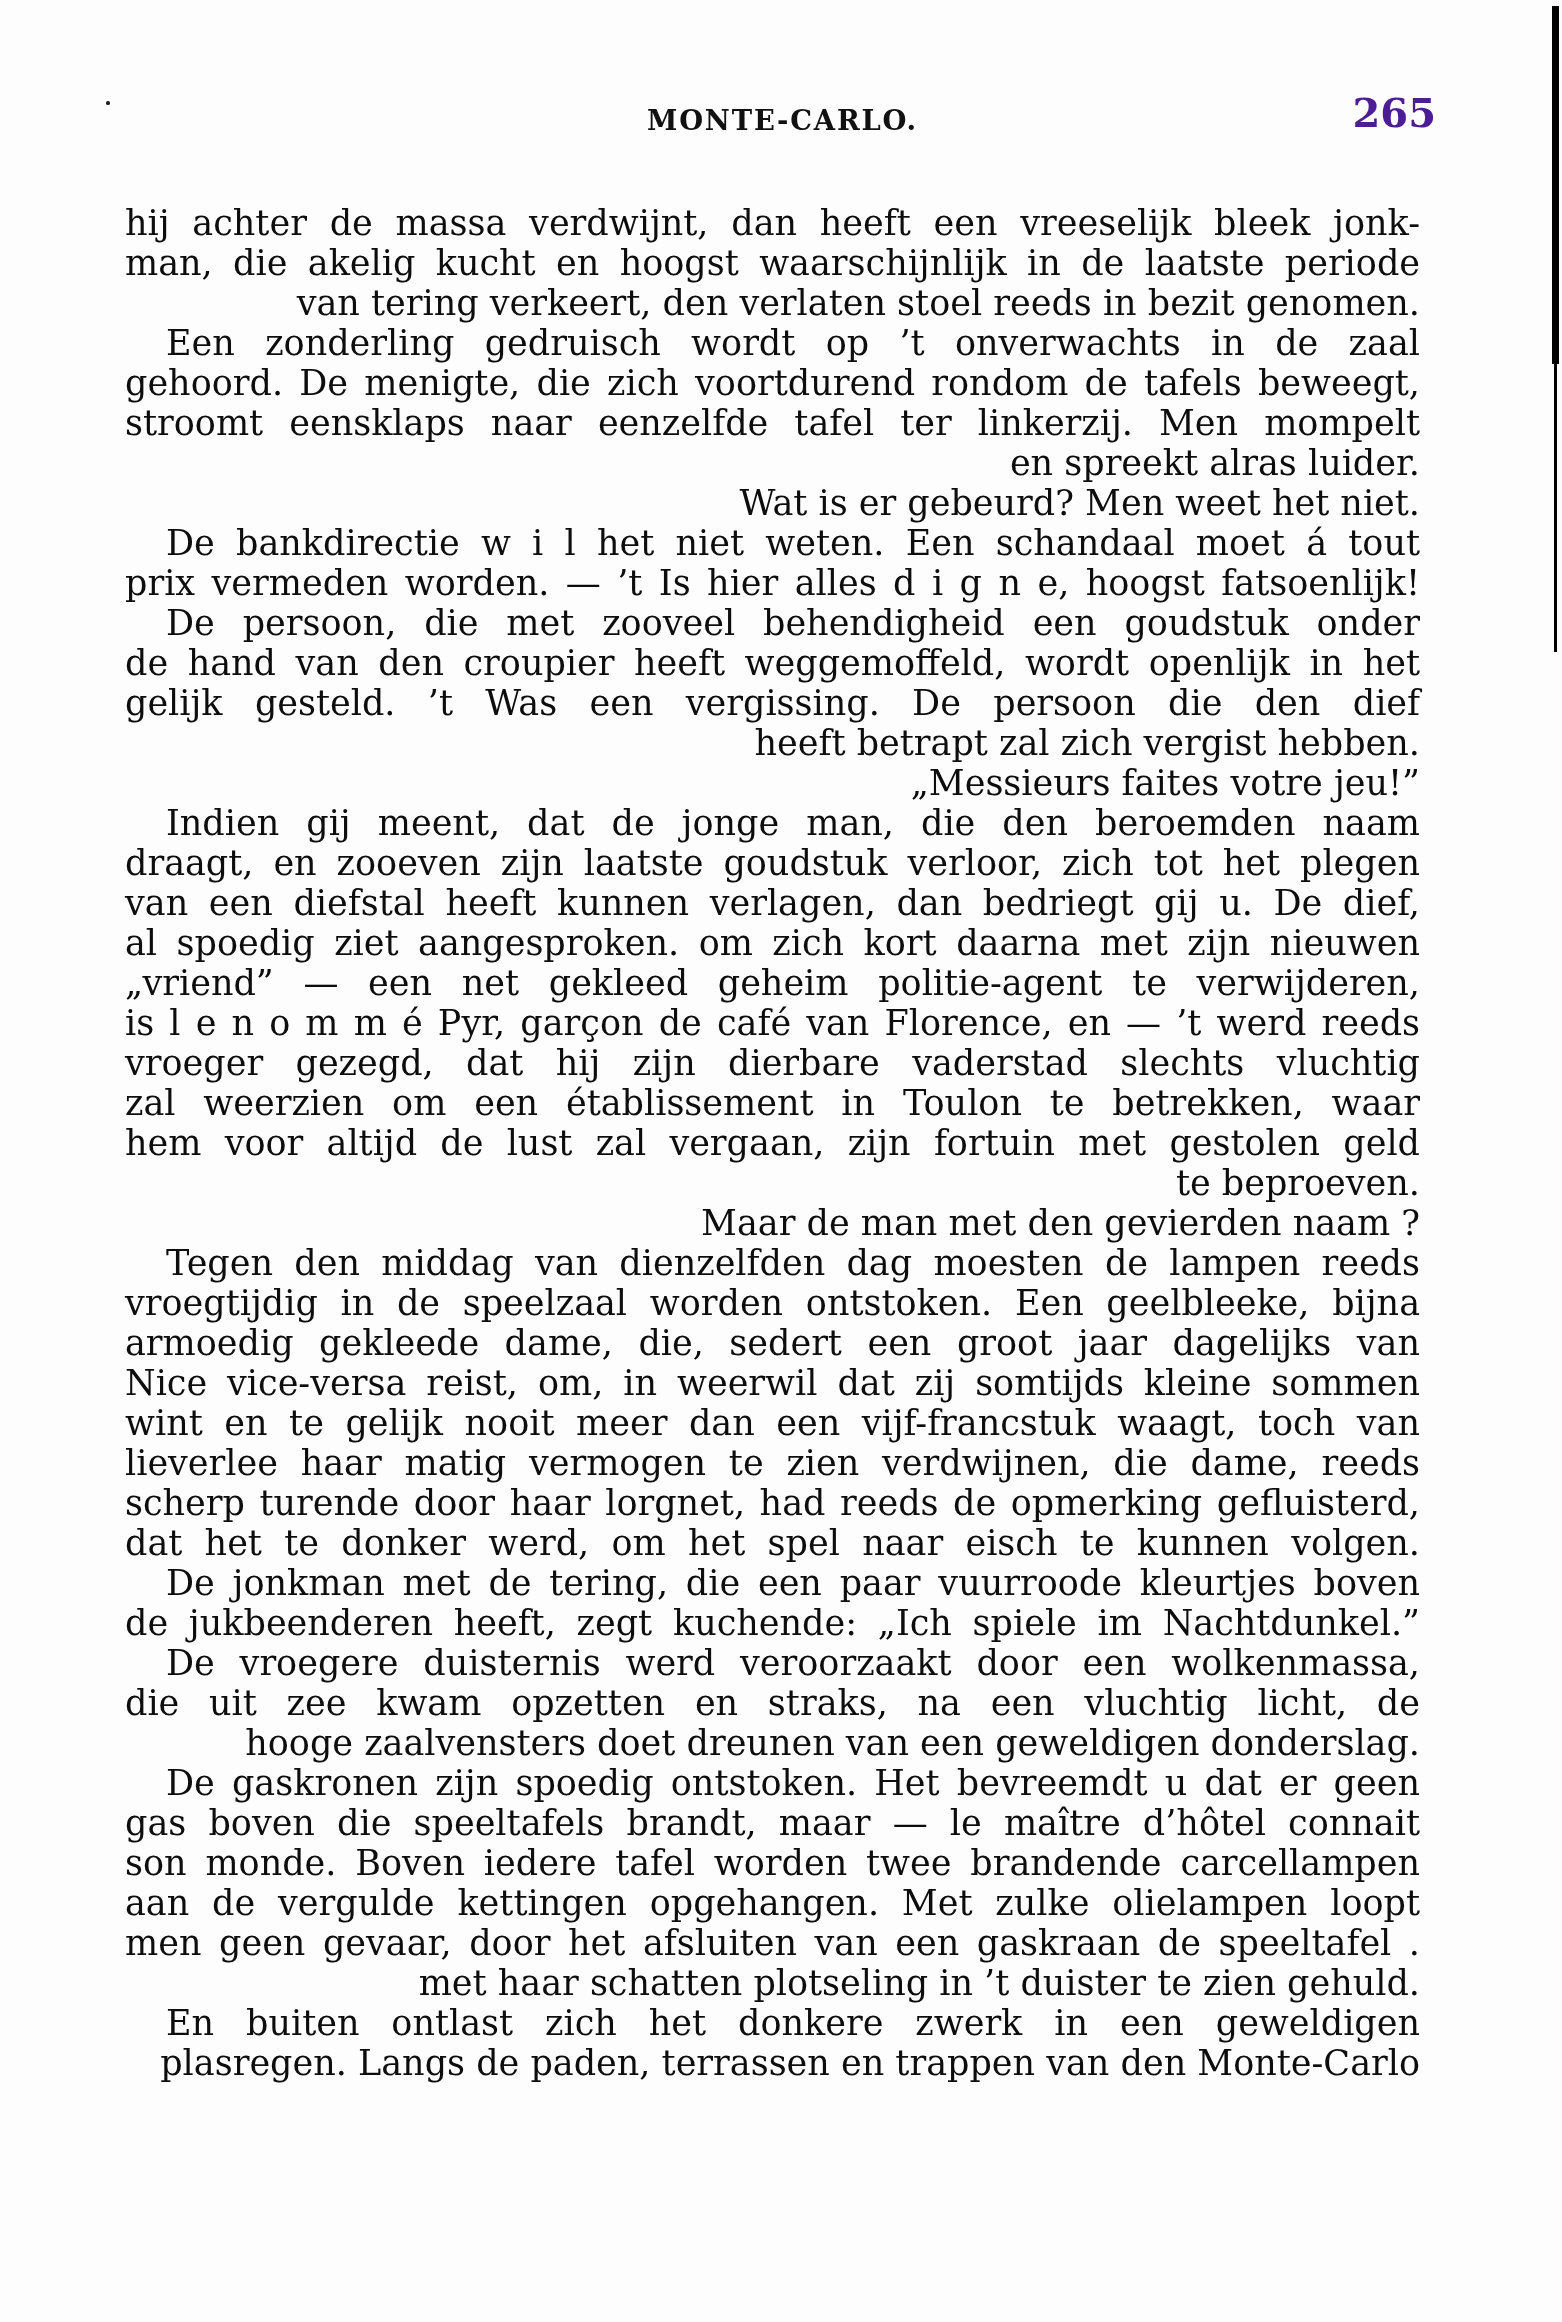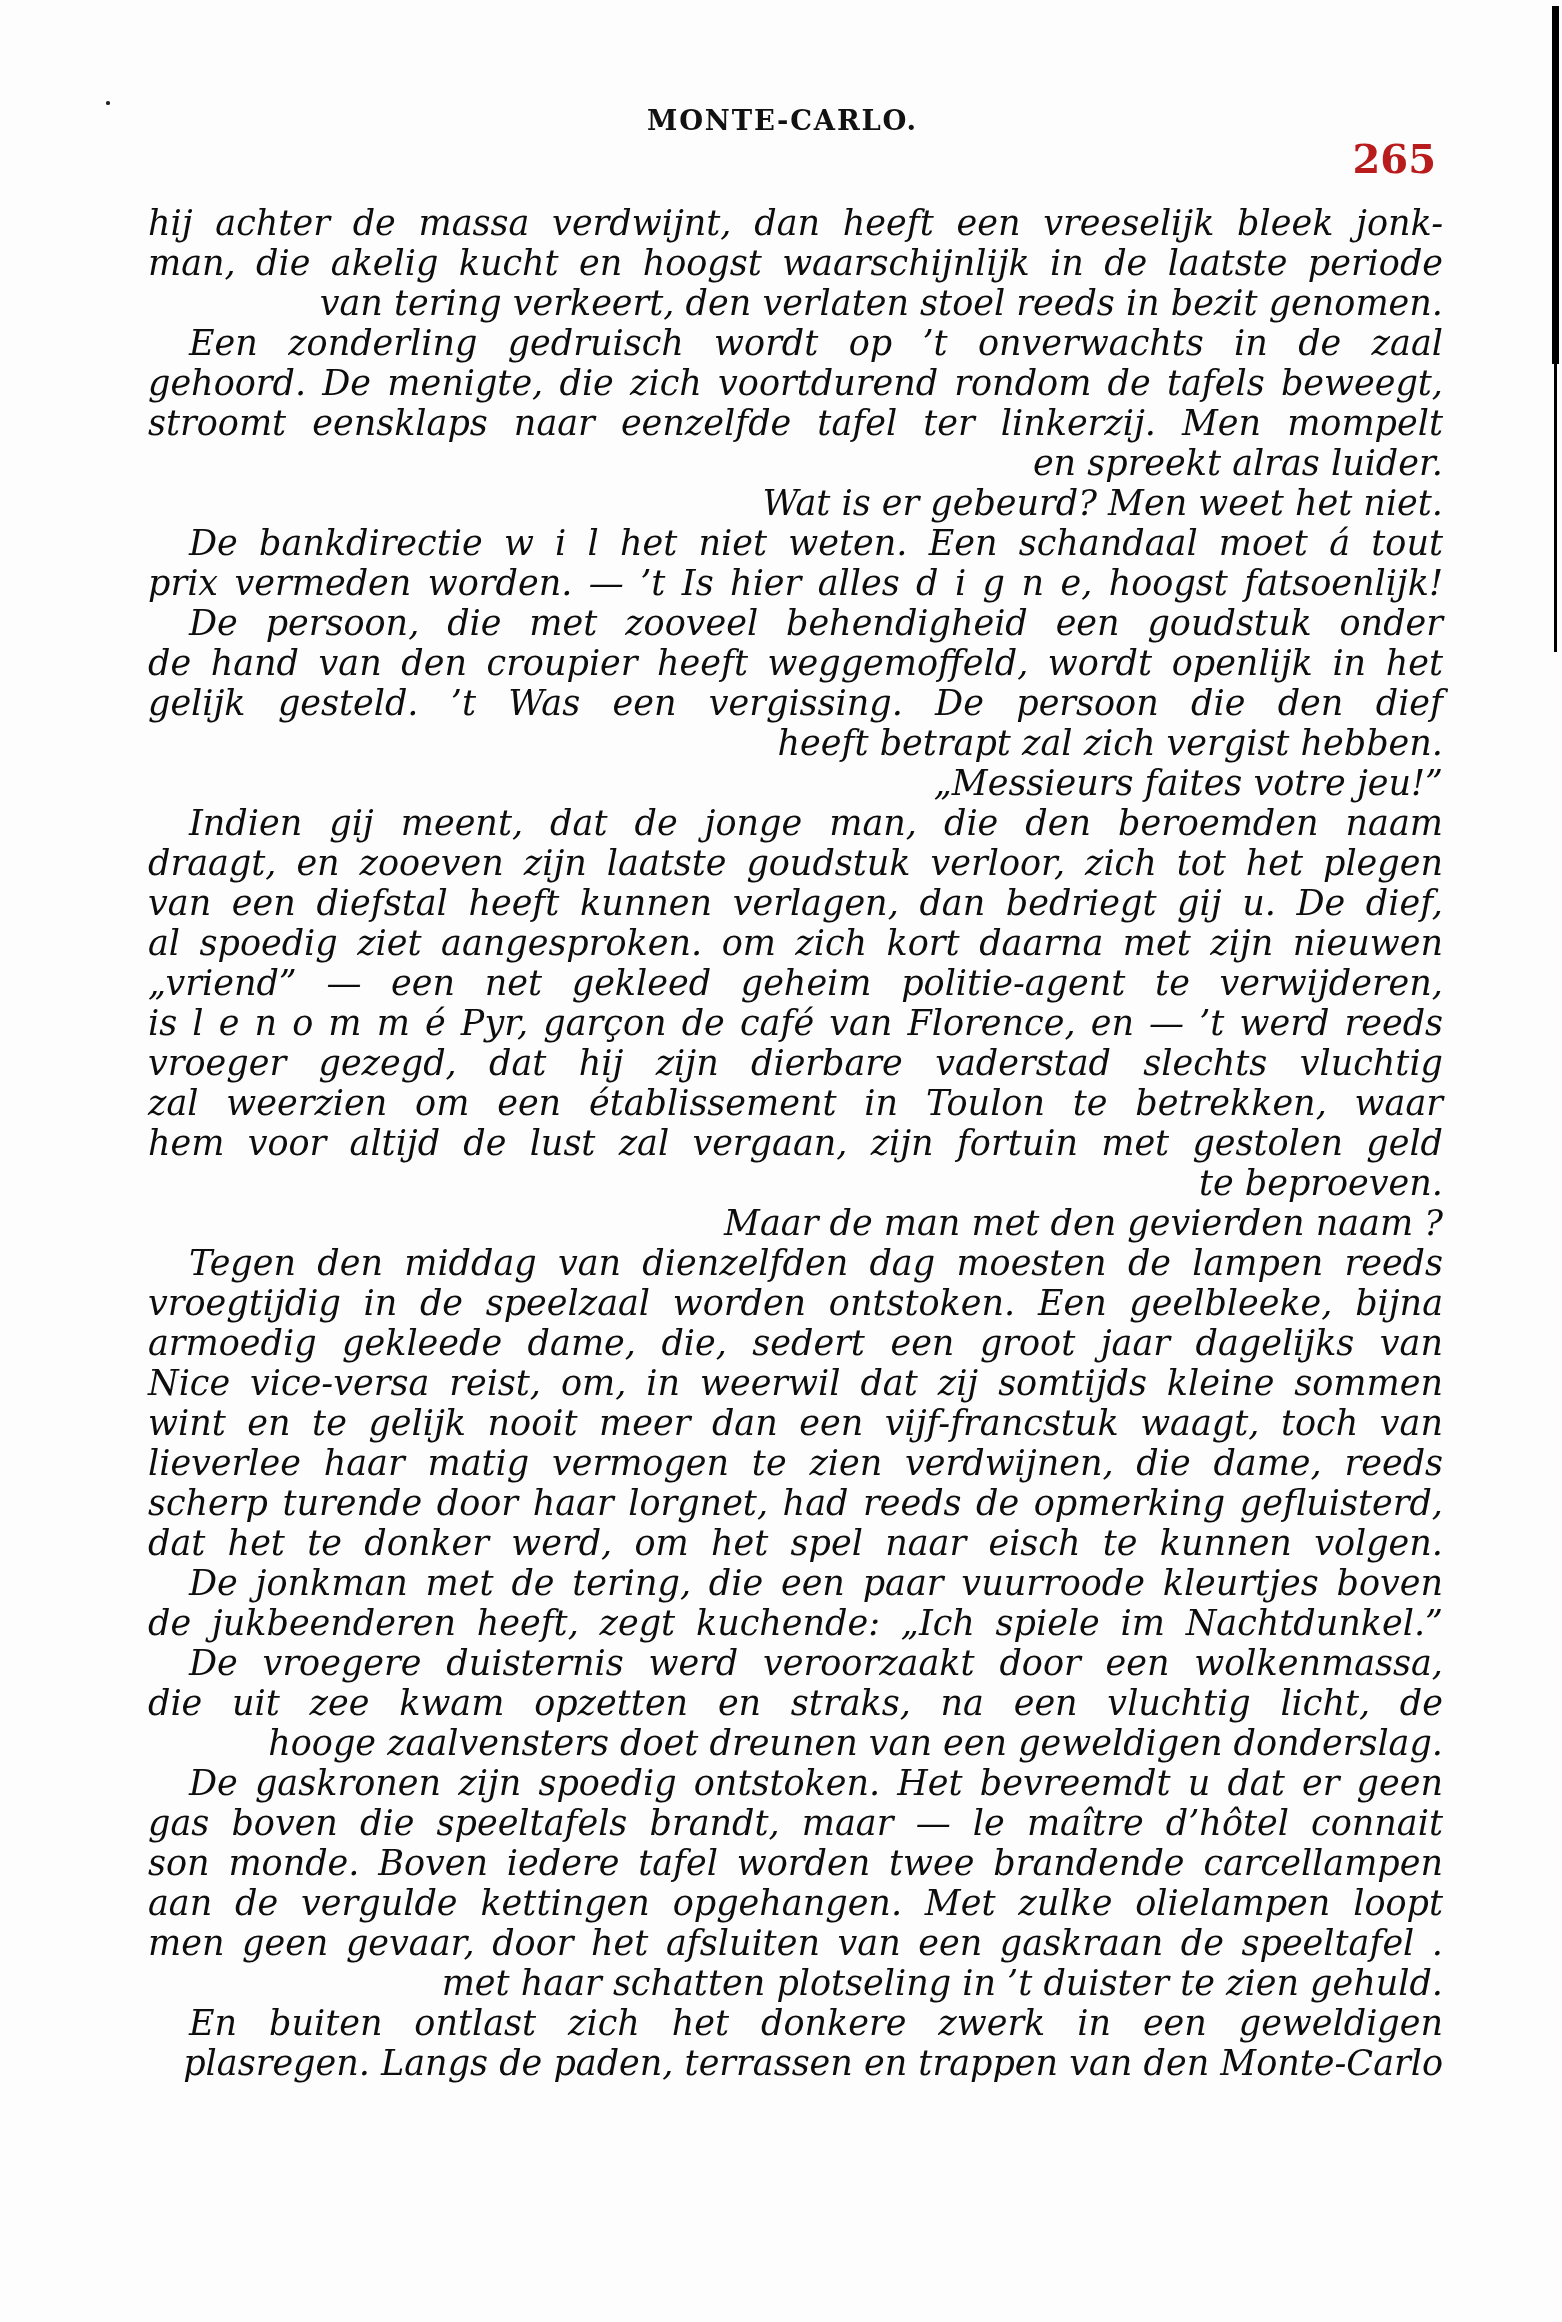--- a/index.html
+++ b/index.html
@@ -32,32 +32,30 @@
     line-height: 37px;
     color: #111;
   }
   .page-number {
     position: absolute;
     top: 90px;
     right: 126px;
     font-size: 40px;
     font-weight: 700;
     line-height: 46px;
-    color: #b91c1c;
-    margin-top: 46px;
+    color: #4c1d95;
   }
   .body-text {
     position: absolute;
     top: 203px;
-    left: 148px;
+    left: 125px;
     width: 1295px;
     font-size: 35px;
     line-height: 40px;
     color: #0d0d0d;
-    font-style: italic;
   }
   .line {
     height: 40px;
     white-space: nowrap;
     text-align: right;
   }
   .line.just {
     white-space: normal;
     text-align: justify;
     text-align-last: justify;

